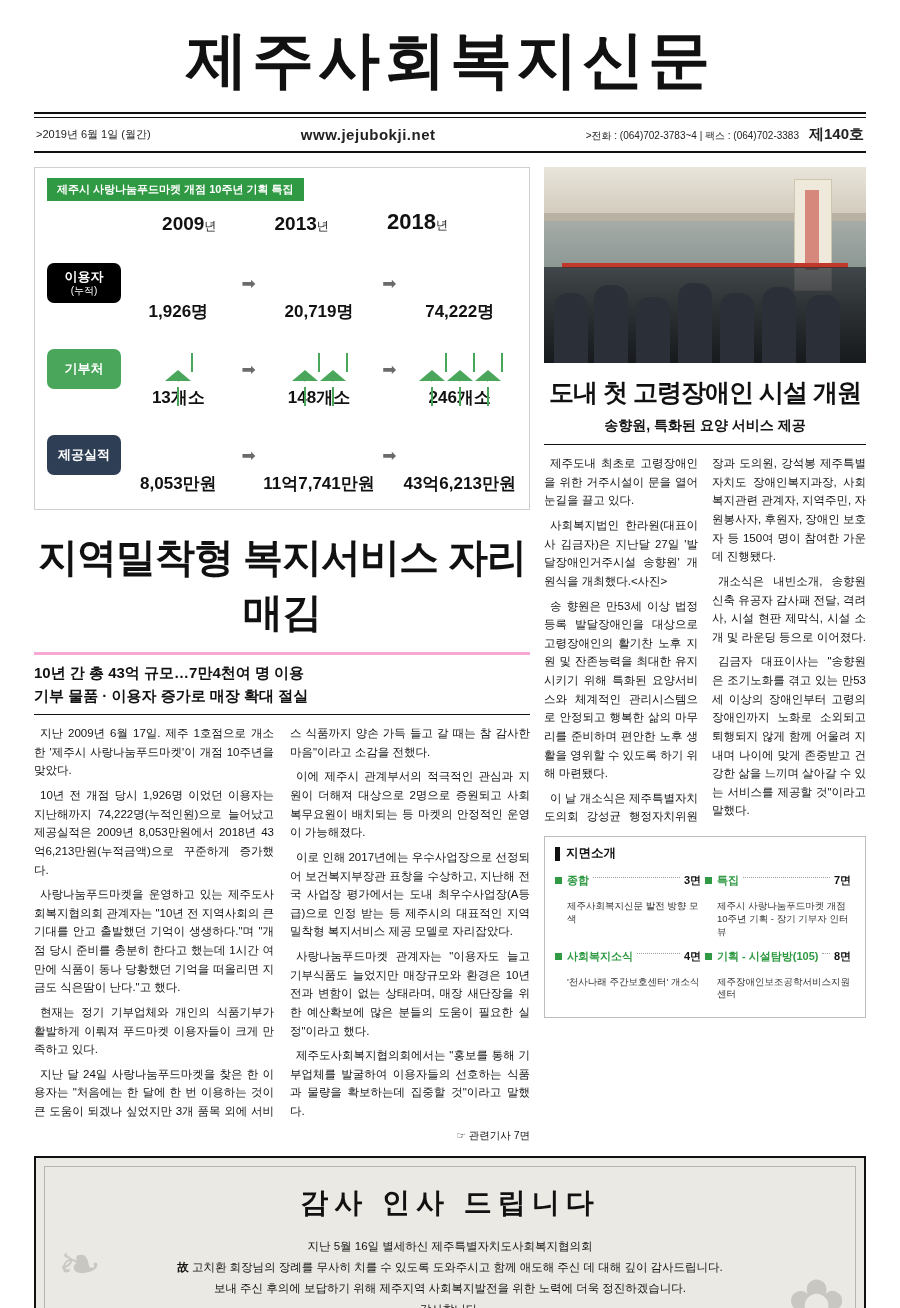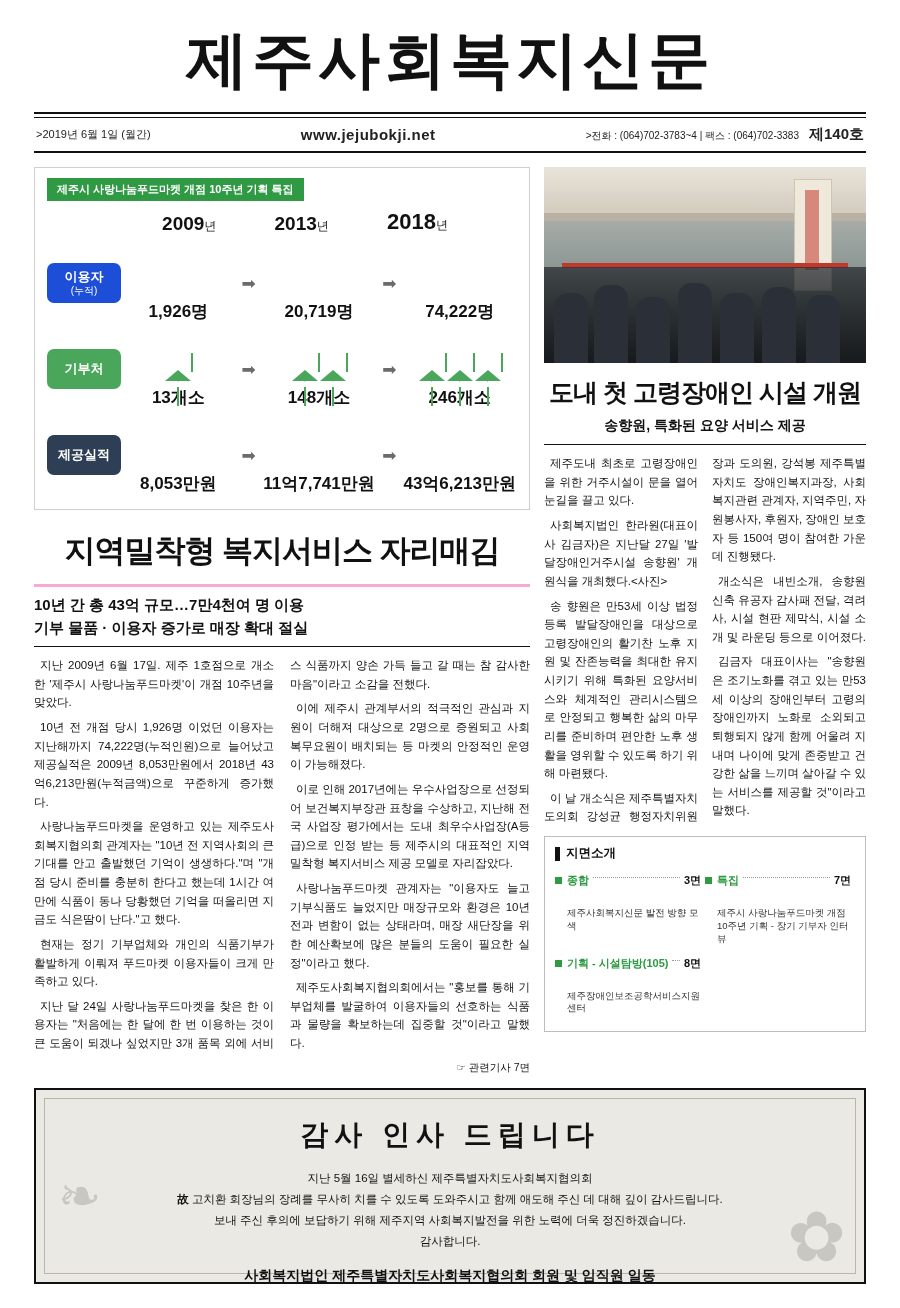--- a/index.html
+++ b/index.html
@@ -41,21 +41,21 @@
   .years{display:flex;justify-content:space-around;align-items:flex-end;padding:4px 40px 2px 86px;}
   .yr{font-size:19px;font-weight:bold;}
   .yr .suffix{font-size:12px;font-weight:normal;}
   .yr.big{font-size:22px;}
   .rowline{display:flex;align-items:center;margin-top:6px;}
   .rowlabel{
     width:74px;min-height:40px;border-radius:7px;color:#fff;font-size:13px;font-weight:bold;
     display:flex;flex-direction:column;align-items:center;justify-content:center;text-align:center;line-height:1.15;
   }
   .rowlabel .sub{font-size:10px;font-weight:normal;}
-  .c-orange{background:#1d4ed8;}
+  .c-orange{background:#000000;}
   .c-green{background:#4aa65a;}
   .c-teal{background:#2e3f55;}
   .cells{flex:1;display:flex;align-items:center;}
   .cell{flex:1;text-align:center;}
   .cell .icons{height:54px;display:flex;align-items:flex-end;justify-content:center;gap:2px;}
   .cell .val{font-size:17px;font-weight:bold;margin-top:3px;}
   .arrow{width:26px;text-align:center;color:#6b6b6b;font-size:17px;}
 
   
   .person{display:inline-block;width:13px;}
@@ -66,21 +66,21 @@
   .house{display:inline-block;position:relative;width:26px;height:30px;}
   .house .roof{width:0;height:0;border-left:13px solid transparent;border-right:13px solid transparent;border-bottom:11px solid #4aa65a;}
   .house .base{width:24px;height:17px;border:2px solid #4aa65a;border-top:none;margin:0 auto;background:#fff;box-sizing:border-box;}
   .house .base:after{content:"♥";color:#4aa65a;font-size:9px;display:block;text-align:center;line-height:16px;}
   .coin{display:inline-block;width:22px;}
   .coin .c{height:6px;border-radius:50%;background:#2bb3c0;margin-top:2px;}
   .coin .c.top{background:#2bb3c0;position:relative;}
   .coin .c.top:after{content:"₩";position:absolute;left:0;right:0;top:-5px;font-size:8px;color:#fff;text-align:center;}
 
   
-  .lead-title{font-size:31px;font-weight:bold;text-align:center;margin:20px 0 12px;letter-spacing:-1px;}
+  .lead-title{font-size:40px;font-weight:bold;text-align:center;margin:20px 0 12px;letter-spacing:-1px;}
   .sub-title{font-size:15px;font-weight:bold;line-height:1.5;border-top:3px solid #f9a8d4;border-bottom:1px solid #111;padding:7px 0;margin-bottom:9px;}
   .two-col{column-count:2;column-gap:16px;font-size:11.5px;line-height:1.62;text-align:justify;}
   .two-col p{margin:0 0 6px;text-indent:6px;}
   .relnote{text-align:right;font-size:10.5px;margin-top:2px;}
 
   
   .photo{width:322px;height:196px;background:#6d7a86;position:relative;overflow:hidden;}
   .photo .sky{position:absolute;inset:0;background:linear-gradient(180deg,#c9c2b4 0%,#9aa3a0 38%,#5d6a60 100%);}
   .photo .tent{position:absolute;top:0;left:0;right:0;height:54px;background:linear-gradient(180deg,#e9e4da,#cfc8ba);}
   .photo .tent:after{content:"";position:absolute;bottom:0;left:0;right:0;height:8px;background:#b9b2a4;}
@@ -97,21 +97,21 @@
   
   .index-box{border:1px solid #bdbdbd;margin-top:10px;padding:8px 10px 10px;}
   .index-head{font-size:12.5px;font-weight:bold;display:flex;align-items:center;gap:6px;margin-bottom:7px;}
   .index-head .bar{width:5px;height:14px;background:#111;display:inline-block;}
   .idx-grid{display:flex;flex-wrap:wrap;}
   .idx-item{width:50%;box-sizing:border-box;padding:4px 4px 6px 0;}
   .idx-top{display:flex;align-items:center;font-size:11px;font-weight:bold;color:#2f9a43;}
   .idx-top .sq{width:7px;height:7px;background:#2f9a43;margin-right:5px;}
   .idx-top .dots{flex:1;border-bottom:1px dotted #9c9c9c;margin:0 4px;position:relative;top:-3px;}
   .idx-top .pg{color:#111;}
-  .idx-desc{font-size:9.5px;color:#333;line-height:1.35;margin-top:19px;padding-left:12px;}
+  .idx-desc{font-size:9.5px;color:#333;line-height:1.35;margin-top:12px;padding-left:12px;}
 
   
   .ad{margin-top:12px;border:2px solid #111;background:#ebe9e4;height:196px;position:relative;overflow:hidden;box-sizing:border-box;}
   .ad .inner{position:absolute;inset:8px;border:1px solid #b9b5ac;}
   .ad-content{position:relative;z-index:2;text-align:center;padding-top:26px;}
   .ad-title{font-size:28px;font-weight:bold;letter-spacing:6px;margin-bottom:14px;}
   .ad-line{font-size:11.5px;line-height:1.85;}
   .ad-line b{font-weight:bold;}
   .ad-sign{font-size:14px;font-weight:bold;margin-top:14px;}
   .ad-deco{position:absolute;bottom:6px;opacity:.35;font-size:52px;color:#8c8a84;line-height:1;}
@@ -318,20 +318,29 @@
               <span>특집</span>
               <span class="dots"></span>
               <span class="pg">7면</span>
             </div>
             <div class="idx-desc" style="white-space:pre-line;">제주시 사랑나눔푸드마켓 개점
 10주년 기획 - 장기 기부자 인터뷰</div>
           </div>
           <div class="idx-item">
             <div class="idx-top">
               <span class="sq"></span>
+              <span>사회복지소식</span>
+              <span class="dots"></span>
+              <span class="pg">4면</span>
+            </div>
+            <div class="idx-desc">'천사나래 주간보호센터' 개소식</div>
+          </div>
+          <div class="idx-item">
+            <div class="idx-top">
+              <span class="sq"></span>
               <span>기획 - 시설탐방(105)</span>
               <span class="dots"></span>
               <span class="pg">8면</span>
             </div>
             <div class="idx-desc">제주장애인보조공학서비스지원센터</div>
           </div>
         </div>
       </div>
     </div>
   </div>

